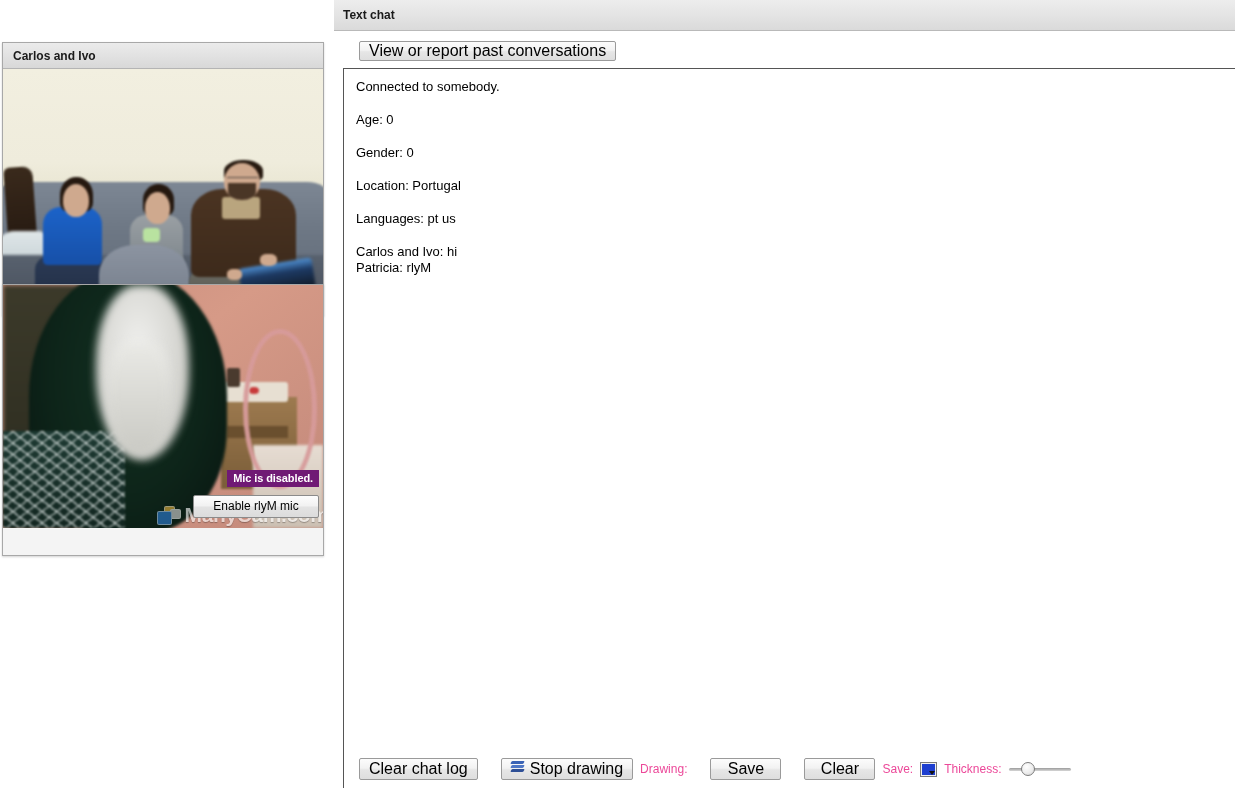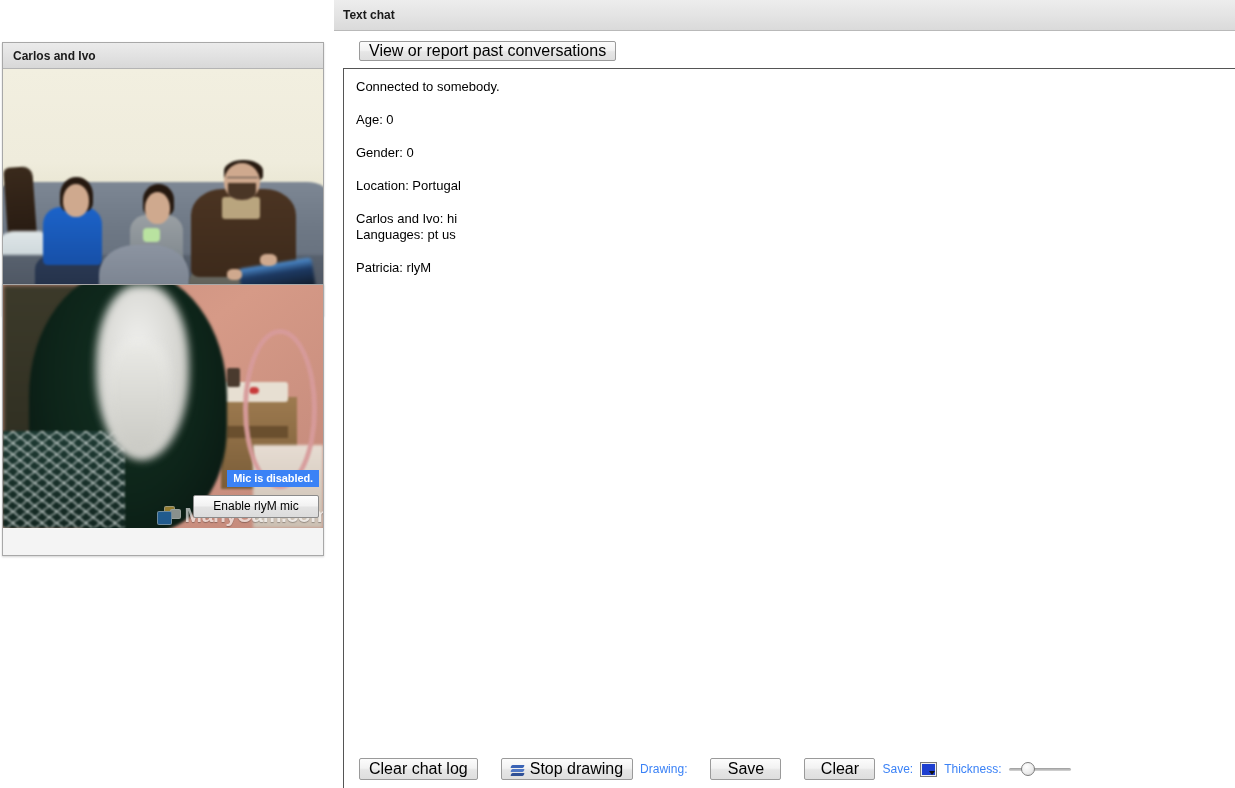--- a/index.html
+++ b/index.html
@@ -301,21 +301,21 @@
     font-weight: bold;
     letter-spacing: -0.4px;
     text-shadow: 0 1px 1px rgba(0,0,0,.45);
     white-space: nowrap;
   }
 
   .mic-tip {
     position: absolute;
     right: 4px;
     top: 185px;
-    background: #3b82f6;
+    background: #701a75;
     color: #fff;
     font-size: 11px;
     font-weight: bold;
     padding: 2px 6px 3px 6px;
     white-space: nowrap;
     letter-spacing: -0.1px;
   }
   .mic-btn {
     position: absolute;
     right: 4px;
@@ -402,30 +402,30 @@
     position: absolute;
     left: 9px;
     top: 757px;
     height: 24px;
     display: flex;
     align-items: center;
     gap: 7px;
   }
   .tb-label {
     font-size: 12px;
-    color: #3b82f6;
+    color: #ec4899;
     white-space: nowrap;
   }
   #save-btn, #clear-drawing-btn {
     min-width: 71px;
     text-align: center;
   }
   #stop-drawing-btn {
     display: inline-flex;
-    align-items: flex-end;
+    align-items: flex-start;
     gap: 6px;
   }
   .stack-icon {
     width: 13px; height: 11px;
     position: relative;
     flex: 0 0 auto;
   }
   .stack-icon i {
     position: absolute;
     left: 0; width: 13px; height: 3px;
@@ -568,22 +568,22 @@
 
   <div id="chat-header">Text chat</div>
 
   <button class="btn" id="past-conversations-btn">View or report past conversations</button>
 
   <div id="chat-log">
     <div class="log-line">Connected to somebody.</div>
     <div class="log-line">Age: 0</div>
     <div class="log-line">Gender: 0</div>
     <div class="log-line">Location: Portugal</div>
+    <div class="log-line">Languages: pt us</div>
     <div class="log-line tight">Carlos and Ivo: hi</div>
-    <div class="log-line">Languages: pt us</div>
     <div class="log-line tight">Patricia: rlyM</div>
   </div>
 
   <div id="chat-toolbar">
     <button class="btn" id="clear-chat-log-btn">Clear chat log</button>
 
     <button class="btn" id="stop-drawing-btn">
       <span class="stack-icon">
         <i></i>
           <i></i>

